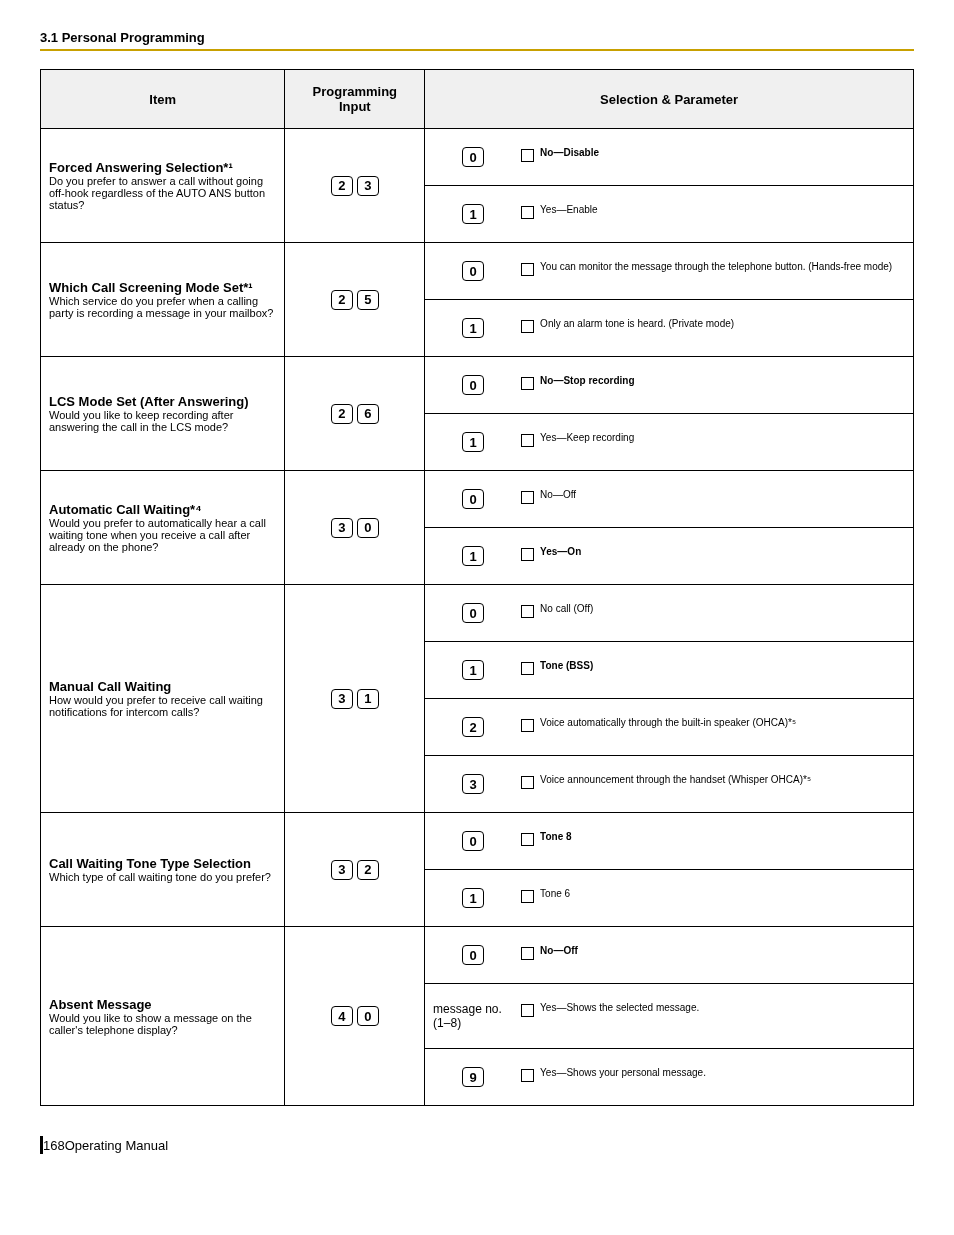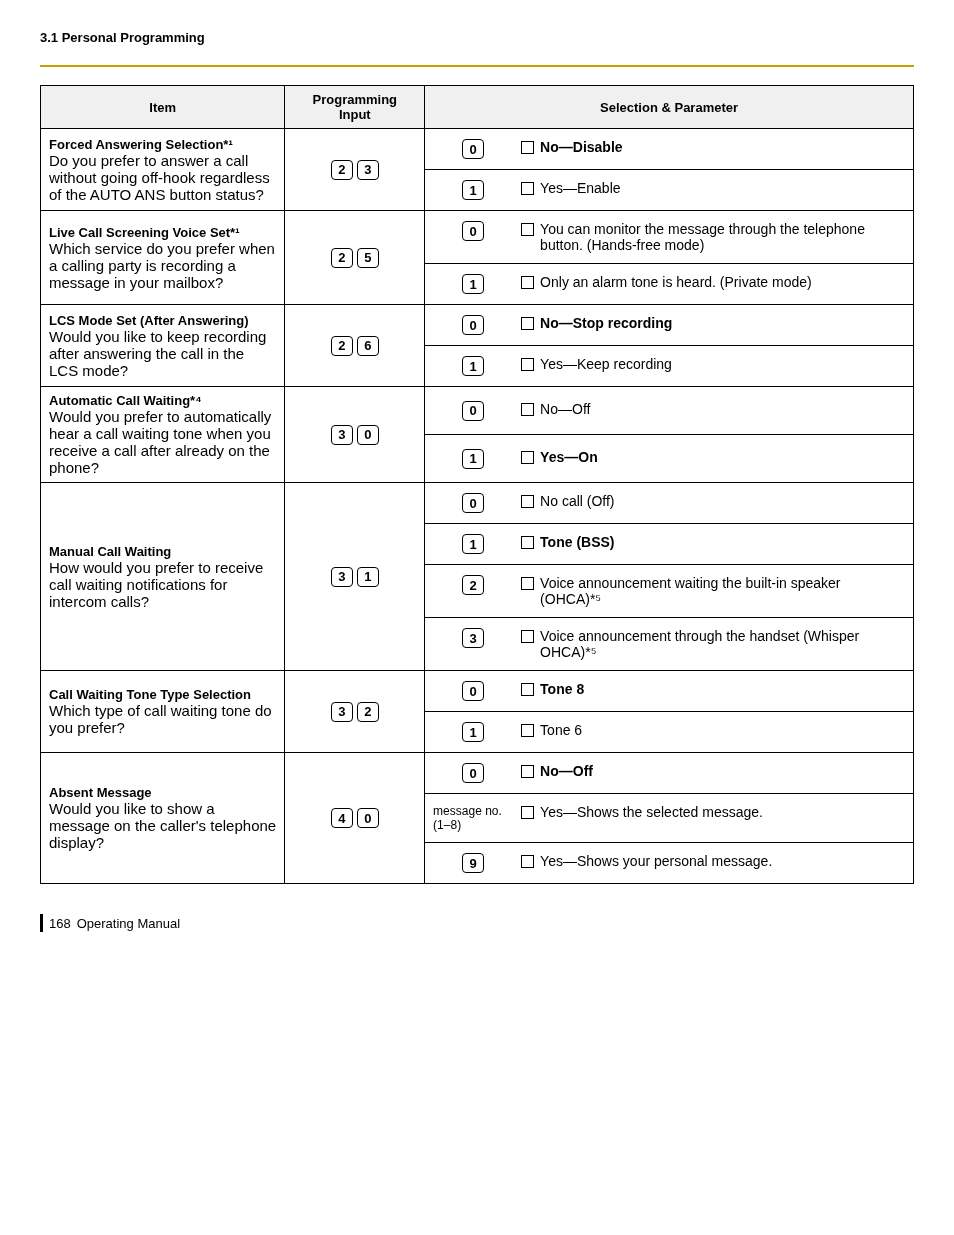--- a/index.html
+++ b/index.html
@@ -11,45 +11,45 @@
       width: 954px;
       min-height: 1235px;
     }
     .page {
       padding: 30px 40px 40px 40px;
     }
     .section-header {
       font-size: 13px;
       font-weight: bold;
       border-bottom: 2px solid #c8a000;
-      padding-bottom: 20px;
+      padding-bottom: 4px;
       margin-bottom: 18px;
     }
     table {
       width: 100%;
       border-collapse: collapse;
       border: 1px solid #000;
     }
     th, td {
       border: 1px solid #000;
       vertical-align: middle;
-      padding: 6px 8px;
+      padding: 14px 8px;
     }
     thead th {
       background: #f0f0f0;
       text-align: center;
       font-weight: bold;
       font-size: 13px;
     }
     .col-item { width: 28%; }
     .col-prog { width: 16%; text-align: center; }
     .col-sel { width: 56%; }
 
     .item-title { font-weight: bold; font-size: 13px; }
-    .item-desc { font-size: 15px; margin-top: 0; }
+    .item-desc { font-size: 11px; margin-top: 0; }
 
     .key-box {
       display: inline-flex;
       align-items: center;
       justify-content: center;
       border: 1px solid #000;
       border-radius: 4px;
       min-width: 22px;
       height: 20px;
       padding: 0 4px;
@@ -79,21 +79,22 @@
     }
     .checkbox {
       display: inline-block;
       width: 13px;
       height: 13px;
       border: 1px solid #000;
       flex-shrink: 0;
       margin-top: 2px;
     }
     .sel-text {
-      font-size: 14px;
+      font-size: 10px;
+      text-align: right;
     }
     .sel-entry {
       display: flex;
       align-items: flex-start;
       gap: 8px;
       padding: 4px 0;
       border-bottom: 1px solid #ccc;
     }
     .sel-entry:last-child {
       border-bottom: none;
@@ -110,21 +111,20 @@
       align-items: flex-start;
       gap: 6px;
       flex: 1;
     }
 
     .footer {
       margin-top: 30px;
       font-size: 13px;
       display: flex;
       align-items: center;
-      gap: 6px;
     }
     .footer-bar {
       width: 3px;
       height: 18px;
       background: #000;
       display: inline-block;
     }
   </style>
 </head>
 <body>
@@ -172,21 +172,21 @@
               </div>
       <div class="sel-text-col">
                 <span class="checkbox"></span>
                 <span class="sel-text" style="">Yes—Enable</span>
               </div>
     </div>
           </td>
         </tr>
         <tr>
           <td rowspan="2" style="vertical-align: middle;">
-            <div class="item-title">Live Call Screening Voice Set*¹</div>
+            <div class="item-title">Which Call Screening Mode Set*¹</div>
             <div class="item-desc">Which service do you prefer when a calling party is recording a message in your mailbox?</div>
           </td>
           <td rowspan="2" style="text-align: center; vertical-align: middle;">
             <div class="prog-keys">
               <span class="key-box">2</span>
               <span class="key-box">5</span>
             </div>
           </td>
           <td style="vertical-align: middle;">
             <div class="sel-entry">
@@ -322,21 +322,21 @@
           </td>
         </tr>
         <tr>
           <td style="vertical-align: middle;">
             <div class="sel-entry">
       <div class="sel-key-col">
                 <span class="sel-option-key">2</span>
               </div>
       <div class="sel-text-col">
                 <span class="checkbox"></span>
-                <span class="sel-text" style="">Voice announcement waiting the built-in speaker (OHCA)*⁵</span>
+                <span class="sel-text" style="">Voice automatically through the built-in speaker (OHCA)*⁵</span>
               </div>
     </div>
           </td>
         </tr>
         <tr>
           <td style="vertical-align: middle;">
             <div class="sel-entry">
       <div class="sel-key-col">
                 <span class="sel-option-key">3</span>
               </div>

